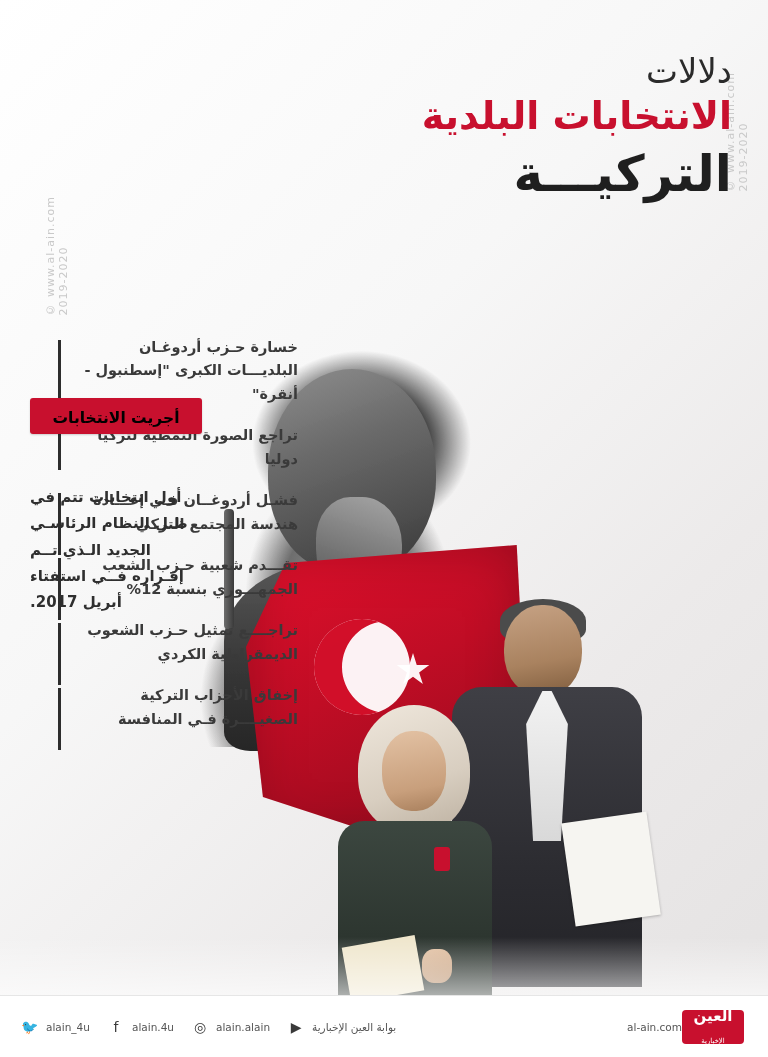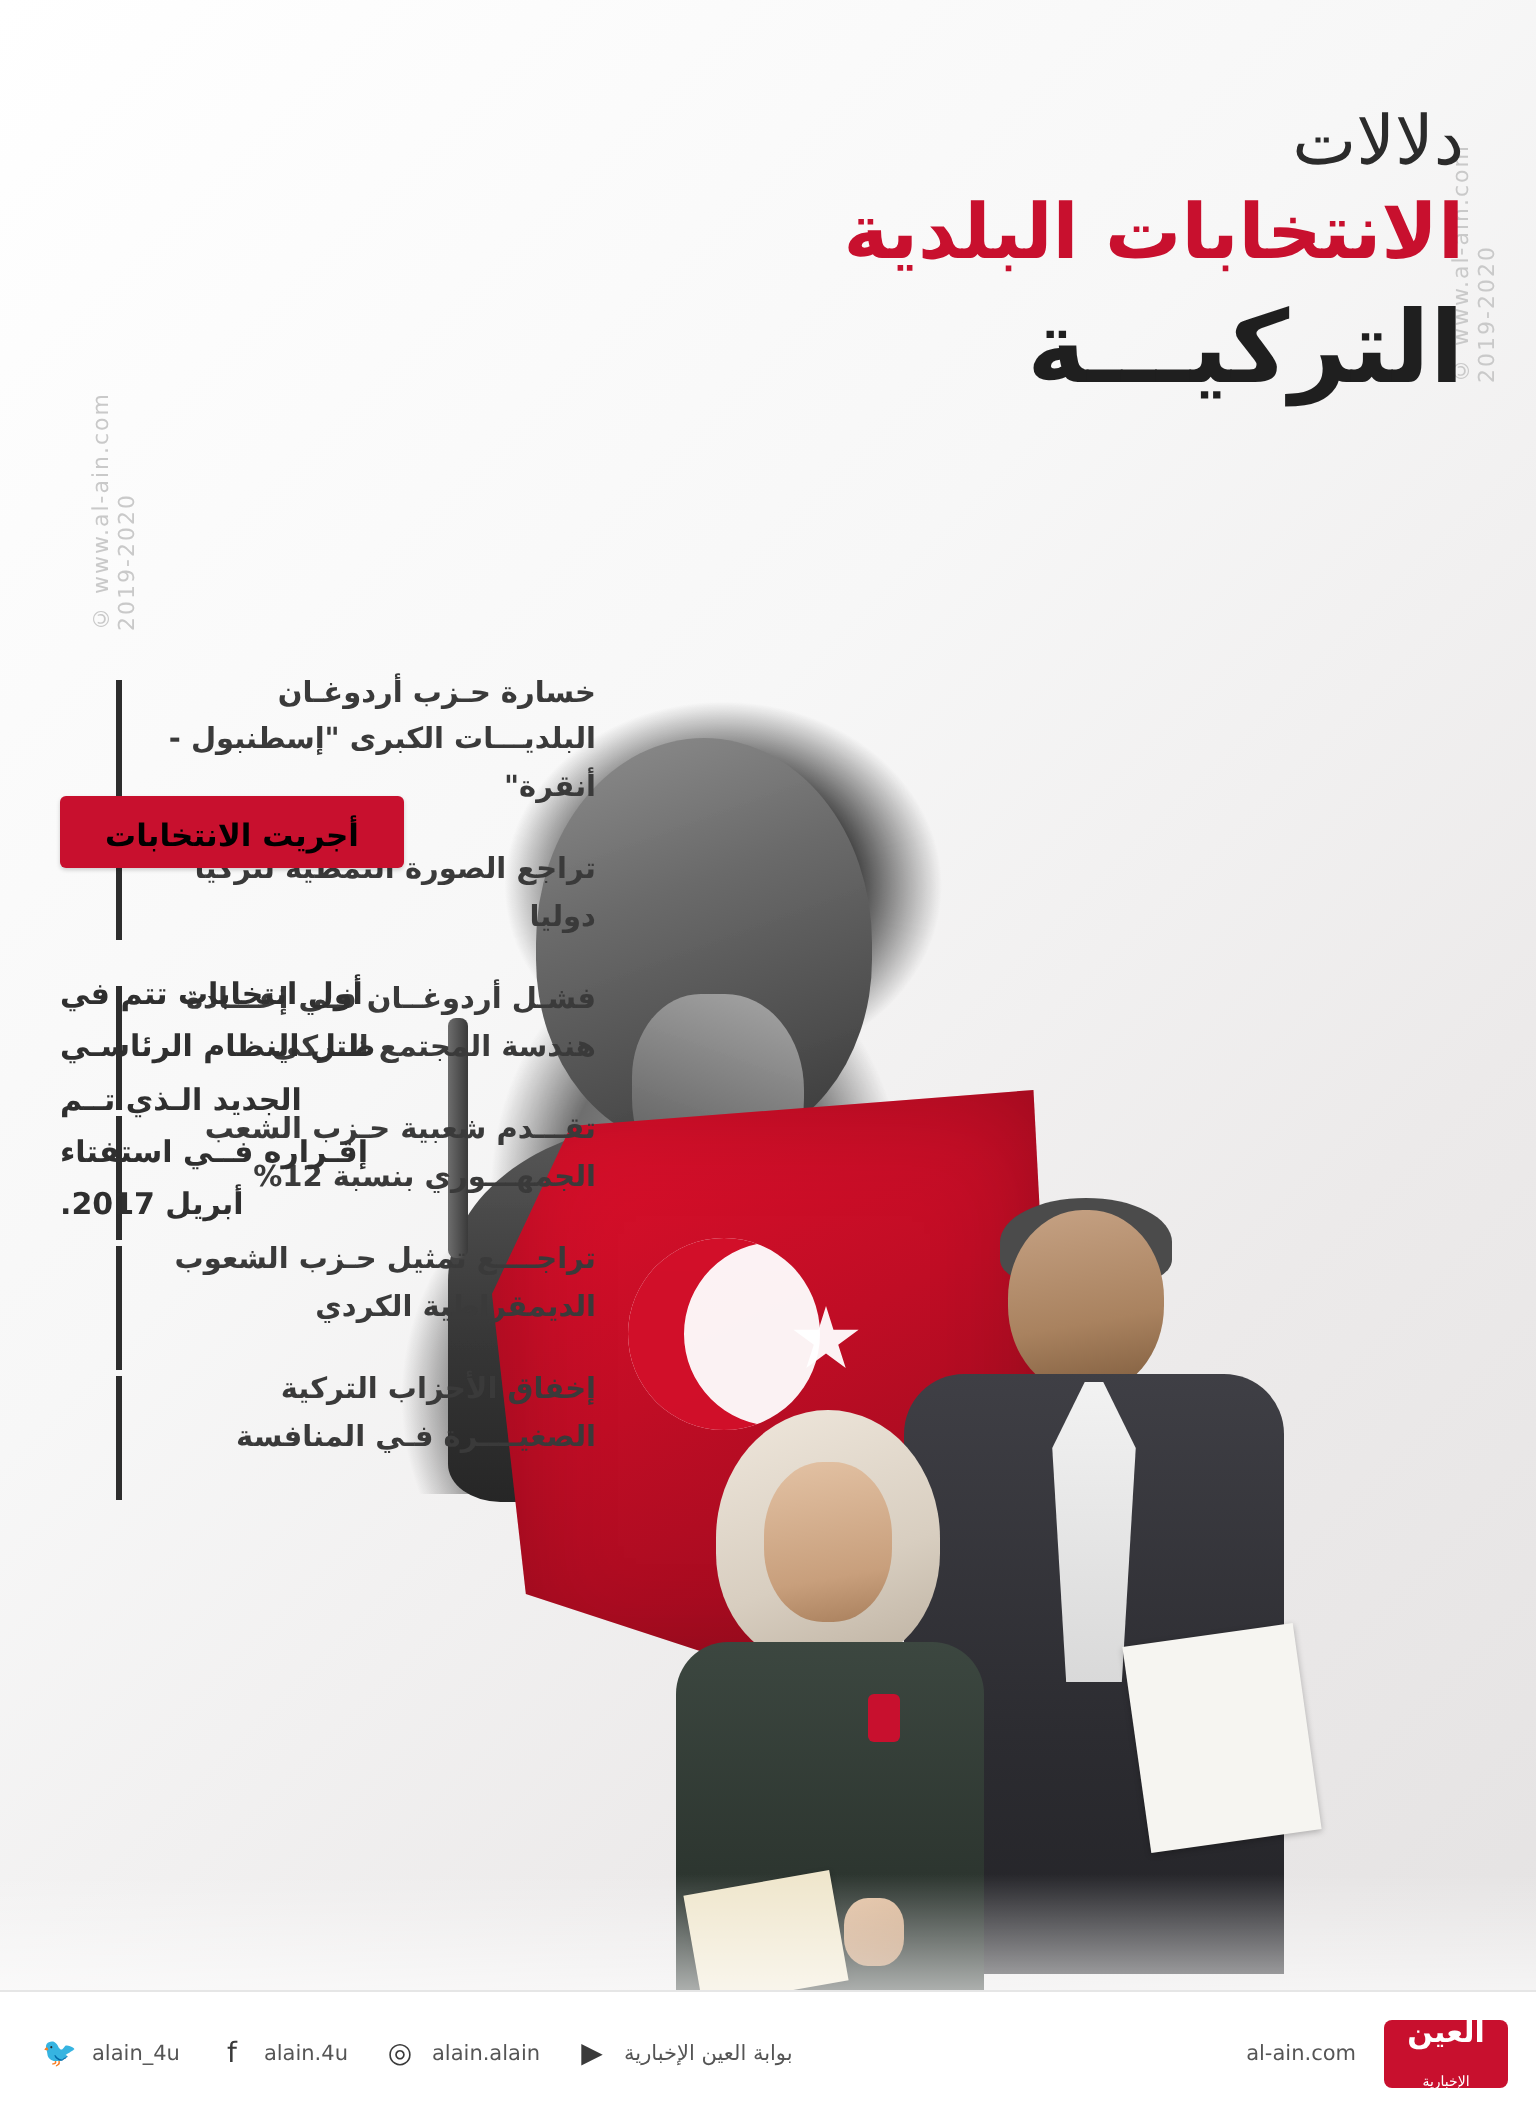--- a/index.html
+++ b/index.html
@@ -297,22 +297,22 @@
   }
   .social-item { display: flex; align-items: center; gap: 6px; }
   .social-item .glyph {
     width: 20px; height: 20px;
     display: flex; align-items: center; justify-content: center;
     color: #3a3a3a; font-size: 14px;
   }
   .social-item .txt { font-size: 10.5px; color: #555; }
   .footer-right {
     margin-left: auto;
-    display: flex; align-items: center; gap: 14px;
-    padding-right: 14px;
+    display: flex; align-items: center; 
+    padding-right: 24px;
   }
   .footer-right .site { font-size: 10.5px; color: #555; }
   .logo {
     width: 62px; height: 34px;
     background: #c8102e;
     border-radius: 4px;
     color: #fff;
     display: flex; flex-direction: column;
     align-items: center; justify-content: center;
     direction: rtl;

